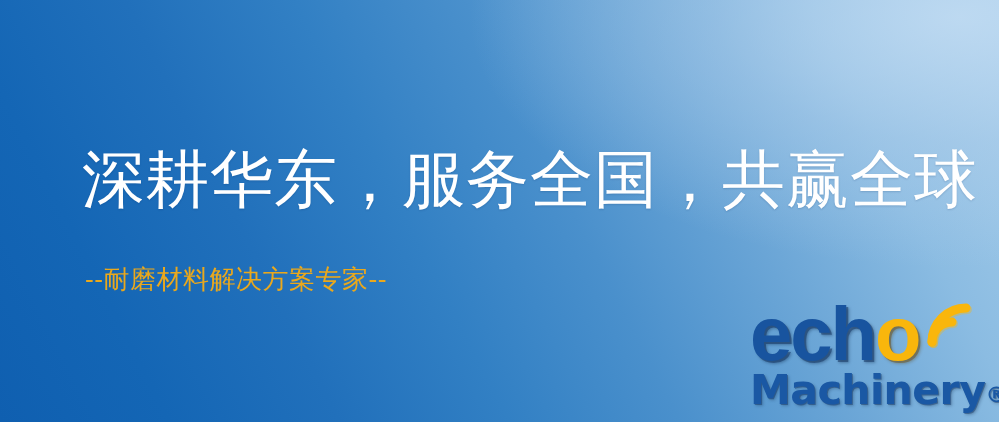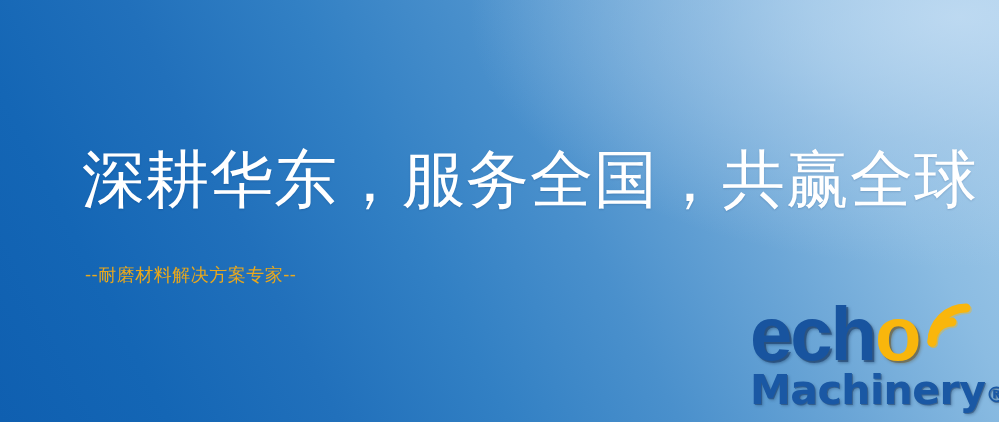--- a/index.html
+++ b/index.html
@@ -60,21 +60,21 @@
     white-space: nowrap;
     letter-spacing: 1px;
     text-shadow: 0 1px 2px rgba(0, 40, 90, 0.18);
   }
 
   
   #subtitle {
     left: 85px;
     top: 266px;
     font-family: "DejaVu Serif", "Liberation Serif", serif;
-    font-size: 18px;
+    font-size: 26px;
     line-height: 1.0;
     color: #eaa81c;
     white-space: nowrap;
     letter-spacing: 0.5px;
   }
 
   
   #logo {
     left: 748px;
     right: auto;

